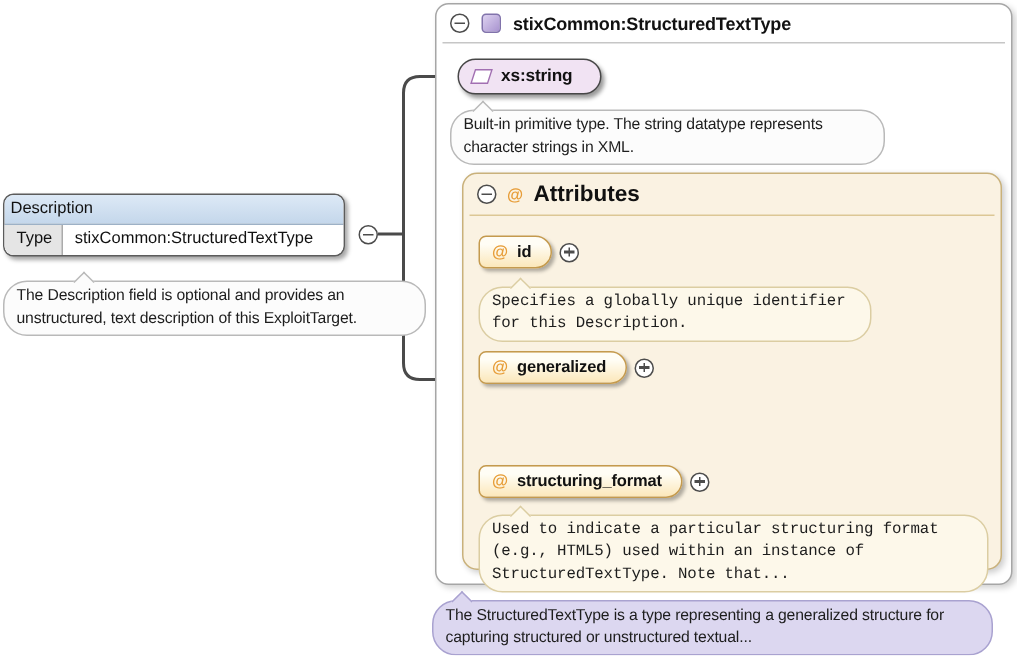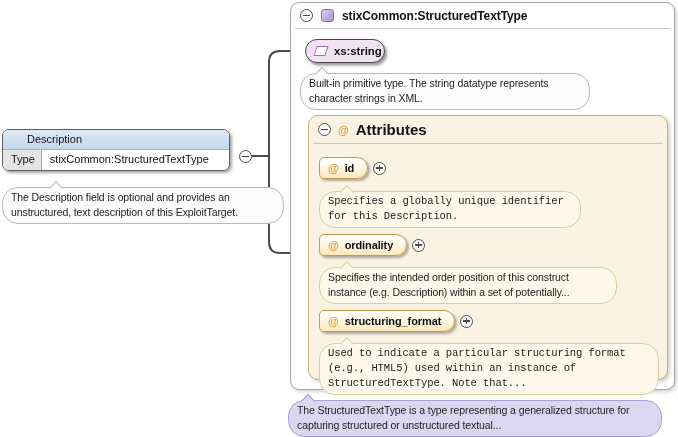--- a/index.html
+++ b/index.html
@@ -28,21 +28,21 @@
     width:1.4px; margin-left:-0.7px; background:#4c4c4c;
   }
 
   
   .elem-box {
     position:absolute; left:2px; top:129px; width:228px;
     border:1.5px solid #5c5c5c; border-radius:7px; overflow:hidden;
     background:#fff; box-shadow:2px 2px 3px rgba(0,0,0,0.35);
   }
   .elem-head {
-    height:20px; line-height:19px; padding-left:24px;
+    height:20px; line-height:19px; padding-left:4px;
     background:linear-gradient(#dde9f6,#c4d7eb);
     border-bottom:1px solid #9db1c6; font-weight:400;
   }
   .elem-typerow { display:flex; height:20px; line-height:19px; background:#fff; }
   .elem-typelabel {
     background:#e5e5e5; padding:0 6px 0 8px; border-right:1px solid #ababab;
   }
   .elem-typevalue { padding-left:8px; white-space:nowrap; }
 
   
@@ -74,21 +74,21 @@
   .panel-title { font-size:12px; font-weight:600; letter-spacing:-0.1px; }
   .sq-icon {
     width:13px; height:13px; border-radius:3px;
     background:linear-gradient(135deg,#ddd2f0,#a893cf);
     border:1px solid #8173ab; display:inline-block;
   }
 
   
   .base-badge {
     position:absolute; left:305px; top:39px; height:24px;
-    display:inline-flex; align-items:center; gap:7px; padding:0 2px 0 9px;
+    display:inline-flex; align-items:center; gap:7px; padding:0 18px 0 9px;
     background:#f1e3f3; border:1.5px solid #474747; border-radius:12px;
     box-shadow:2px 2.5px 3px rgba(0,0,0,0.4);
     font-size:11.5px; font-weight:600; letter-spacing:-0.1px;
   }
   .para-icon {
     width:12px; height:10px; background:#fff; border:1.5px solid #a26fb2;
     transform:skewX(-18deg); display:inline-block;
   }
 
   
@@ -162,25 +162,24 @@
         <span class="at">@</span>
         <span>id</span>
       </span>
       <span class="circ plus"></span>
     </div>
     <div class="tip cream" style="left:10px;top:75px;width:262px;font-family:Liberation Mono, monospace;--tail:22px;">Specifies a globally unique identifier for this Description.</div>
 
     <div class="attr-row" style="left:10px;top:118px;">
       <span class="attr-badge">
         <span class="at">@</span>
-        <span>ordinality</span>
+        <span>generalized</span>
       </span>
       <span class="circ plus"></span>
     </div>
-    <div class="tip cream" style="left:10px;top:151px;width:298px;--tail:22px;">Specifies the intended order position of this construct instance (e.g. Description) within a set of potentially...</div>
 
     <div class="attr-row" style="left:10px;top:194px;">
       <span class="attr-badge">
         <span class="at">@</span>
         <span>structuring_format</span>
       </span>
       <span class="circ plus"></span>
     </div>
     <div class="tip cream" style="left:10px;top:227px;width:340px;font-family:Liberation Mono, monospace;--tail:22px;">Used to indicate a particular structuring format (e.g., HTML5) used within an instance of StructuredTextType. Note that...</div>
   </div>

